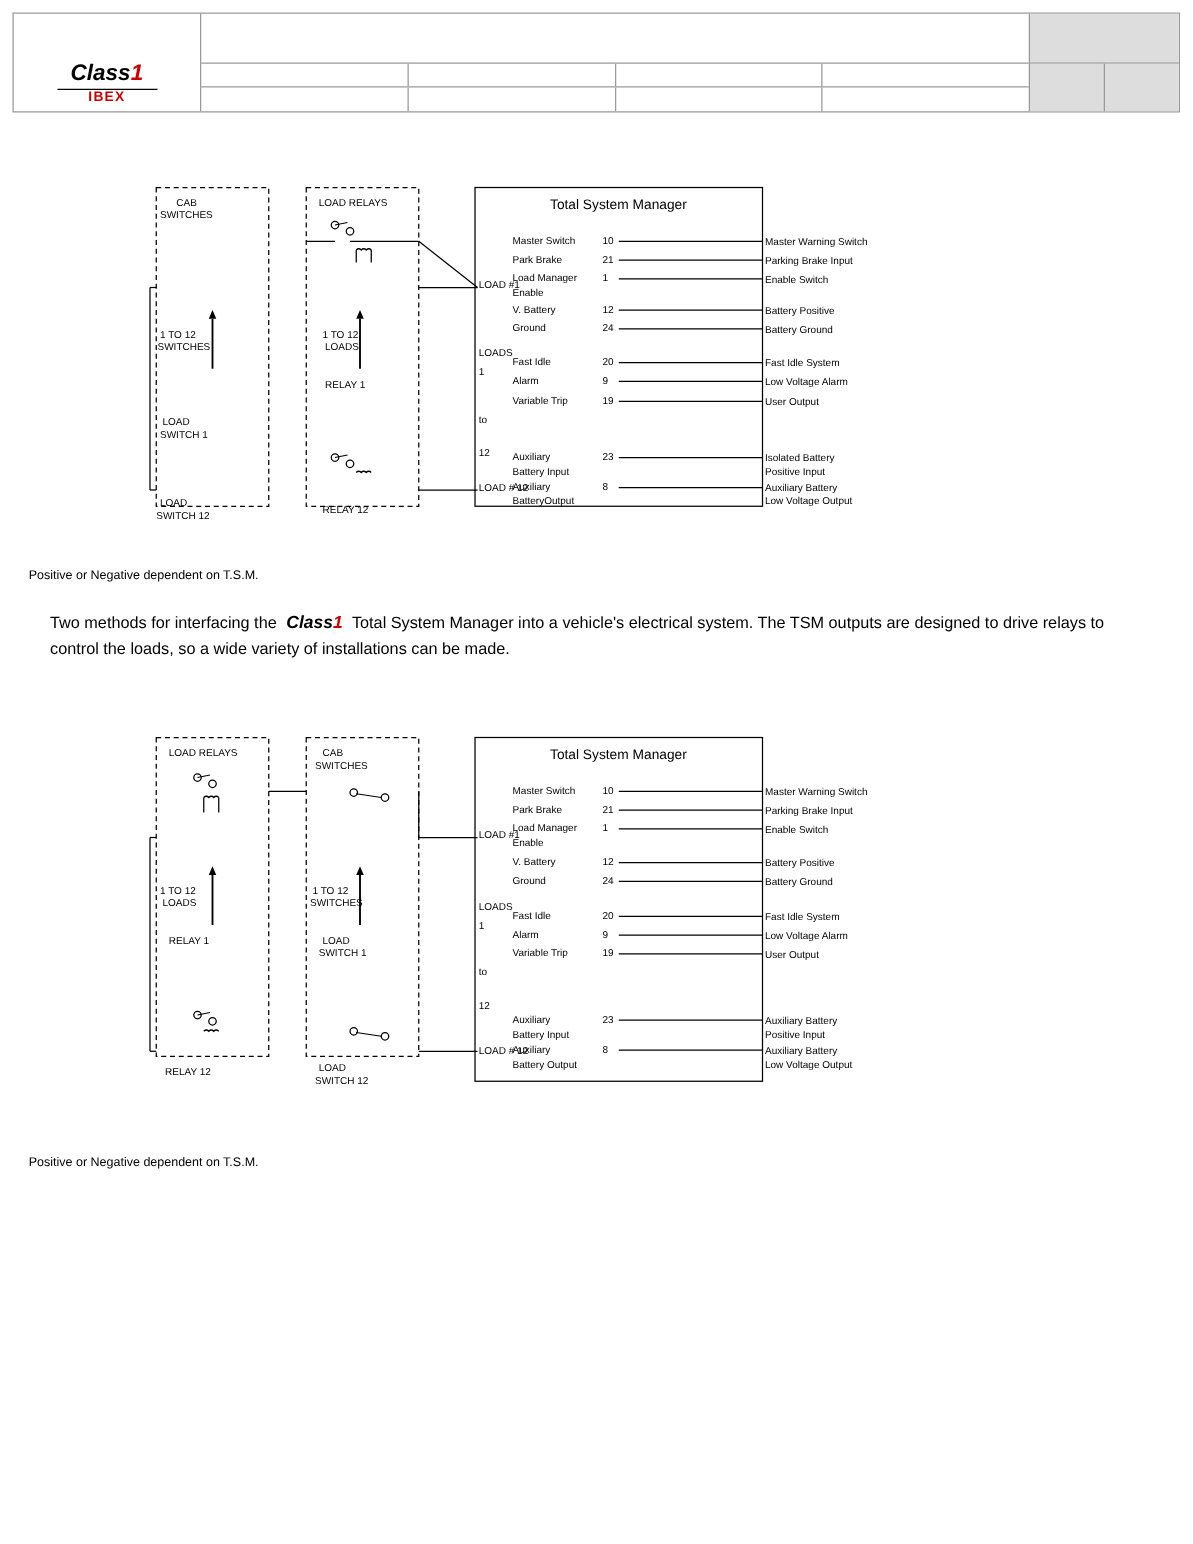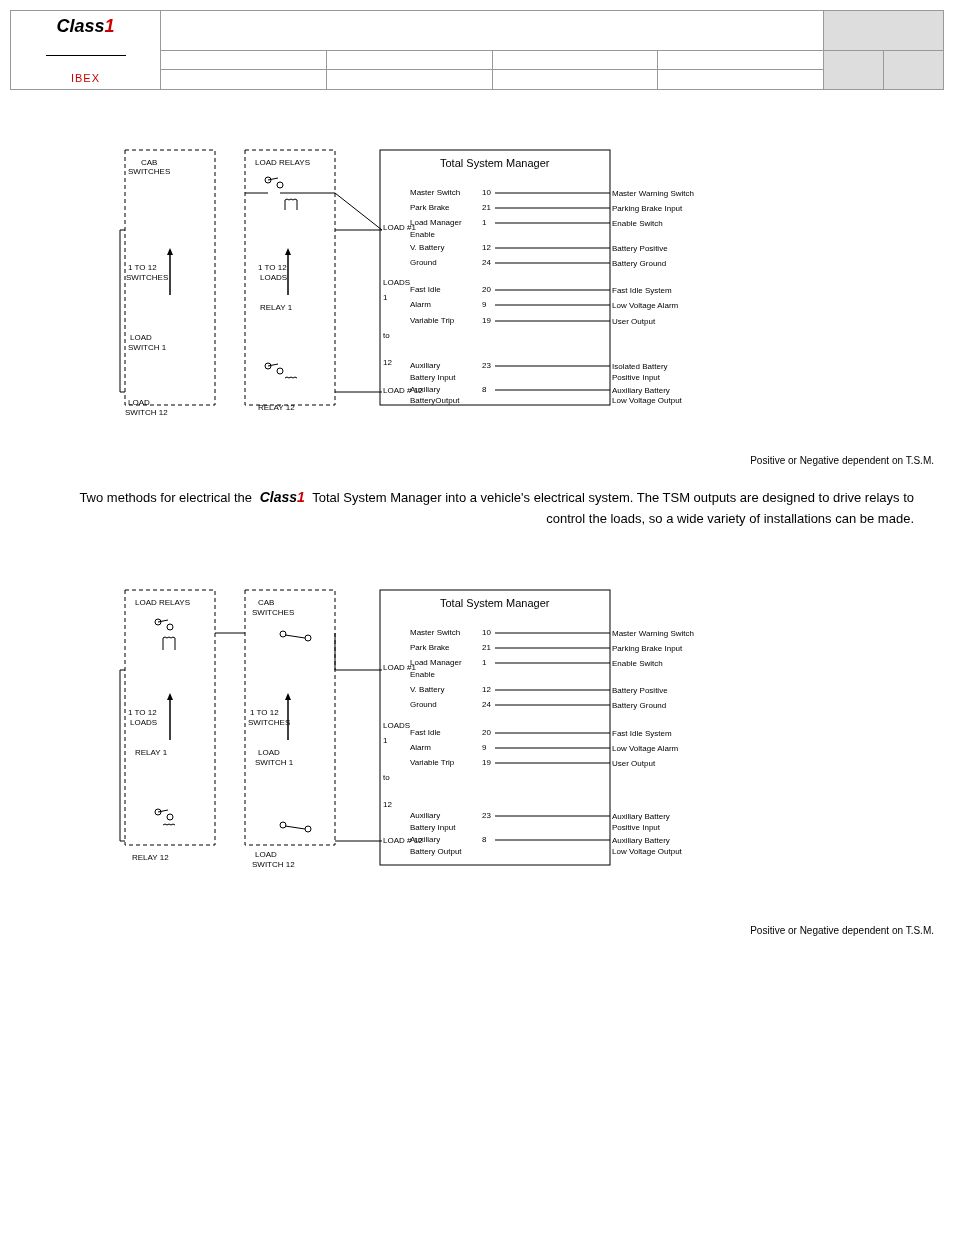--- a/index.html
+++ b/index.html
@@ -18,34 +18,34 @@
       display: flex;
       height: 80px;
       margin: 10px;
     }
     .header-logo {
       width: 150px;
       border-right: 1px solid #999;
       display: flex;
       flex-direction: column;
       align-items: center;
-      justify-content: space-between;
+      justify-content: flex-end;
       padding: 5px;
     }
     .header-logo .class1 {
       font-family: Arial Black, sans-serif;
       font-weight: 900;
       font-size: 18px;
       font-style: italic;
       color: #000;
     }
     .header-logo .class1 span { color: #c00; }
     .header-logo .ibex {
       color: #c00;
-      font-weight: normal;
+      font-weight: bold;
       font-size: 11px;
       letter-spacing: 1px;
     }
     .header-logo .underline {
       width: 80px;
       border-bottom: 1px solid #000;
       margin-top: 2px;
     }
     .header-center {
       flex: 1;
@@ -92,21 +92,20 @@
     .header-right-cell {
       flex: 1;
       border-right: 1px solid #999;
       background: #ddd;
     }
     .header-right-cell:last-child { border-right: none; }
 
     
     .main-content {
       padding: 10px 20px;
-      text-align: right;
     }
 
     
     .diagram-section {
       margin-bottom: 20px;
       position: relative;
     }
 
     .diagram-svg {
       display: block;
@@ -304,21 +303,21 @@
       <line x1="100" y1="120" x2="100" y2="282" stroke="#000" stroke-width="1"></line>
 
     </svg>
 
     <div class="pos-neg-note">Positive or Negative
 dependent on T.S.M.</div>
   </div>
 
   <div class="text-block">
     <div class="text-block-content">
-      <span>Two methods for electrical the</span>
+      <span>Two methods for interfacing the</span>
       <span class="class1-inline">Class<span>1</span></span>
       <span>Total System Manager into a vehicle's electrical system.  The TSM outputs are designed to drive relays to control the loads, so a wide variety of installations can be made.</span>
     </div>
   </div>
 
   <div class="diagram-section">
     <svg class="diagram-svg" width="900" height="370" viewBox="0 0 900 370">
 
       <rect x="105" y="40" width="90" height="255" fill="none" stroke="#000" stroke-width="1" stroke-dasharray="4,3"></rect>
       <text x="115" y="55" font-size="8" font-family="Arial">LOAD RELAYS</text>

